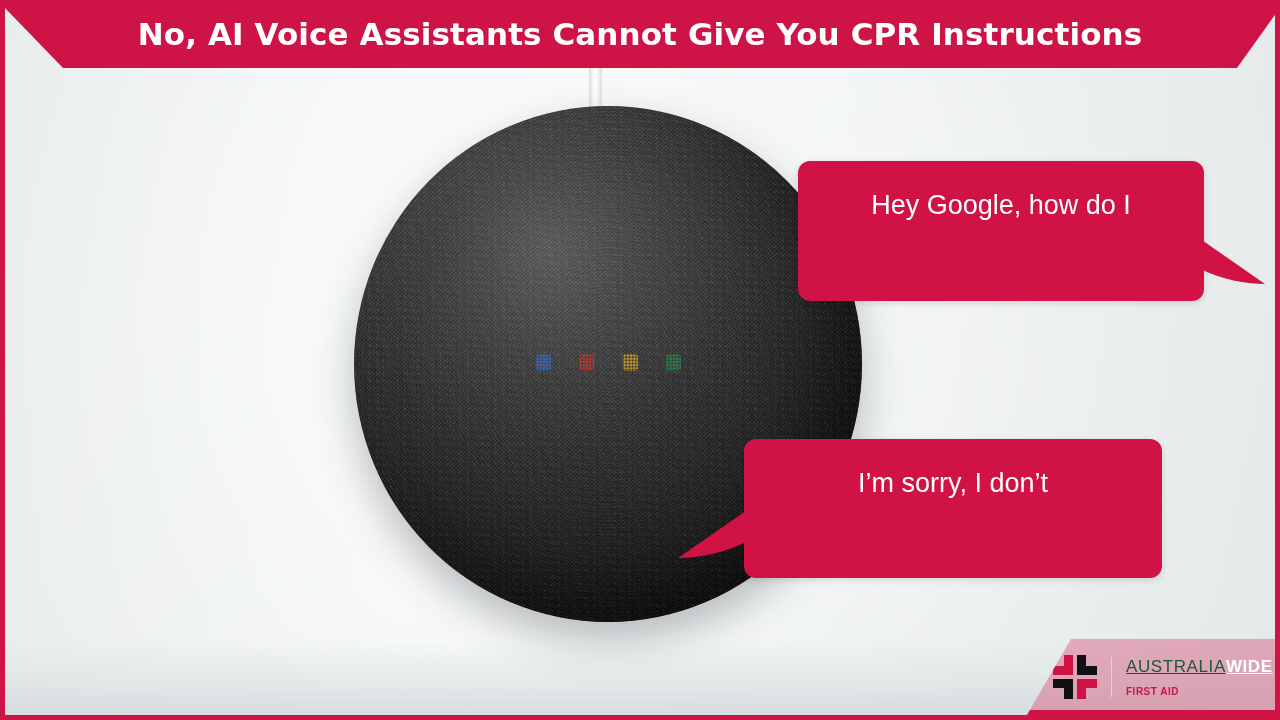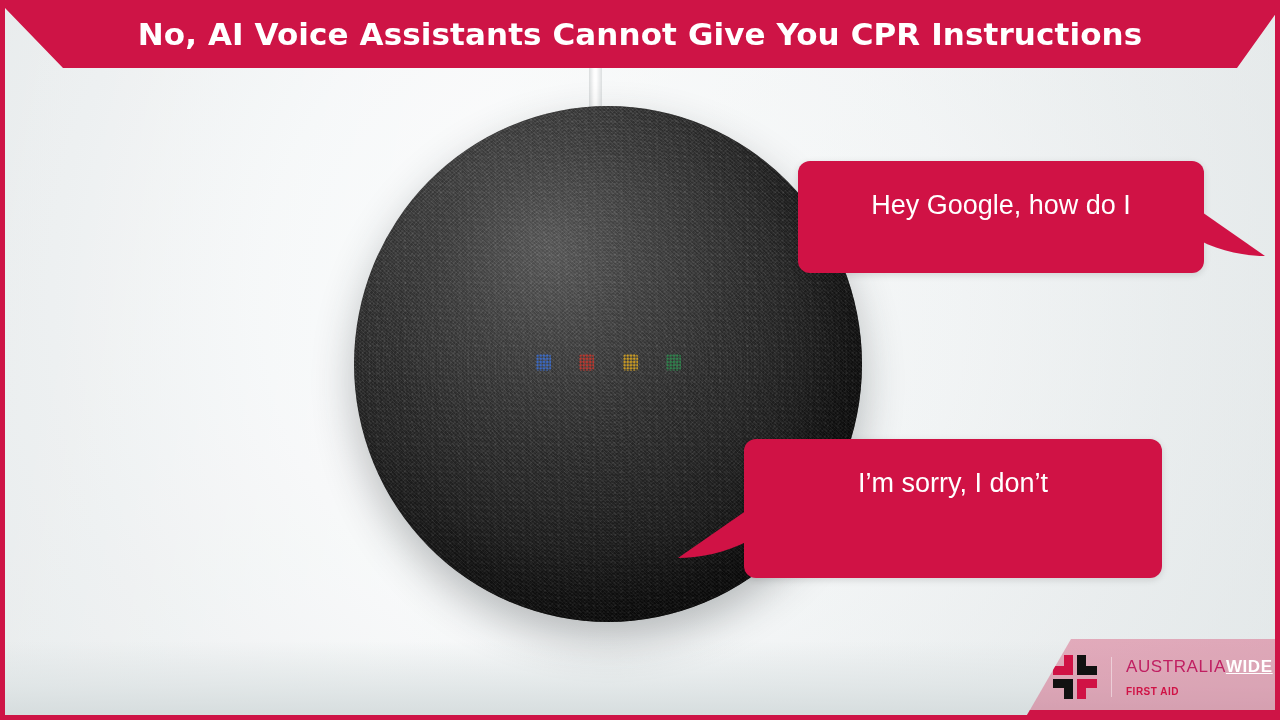--- a/index.html
+++ b/index.html
@@ -159,21 +159,21 @@
     font-size: 27px;
     line-height: 44px;
     text-align: center;
     padding: 22px 26px;
     box-shadow: 0 2px 7px rgba(0,0,0,0.13);
   }
   .bubble-q {
     left: 793px;
     top: 161px;
     width: 406px;
-    height: 112px;
+    height: 140px;
   }
   
   .tail-right {
     position: absolute;
     right: -67px;
     bottom: 7px;
     width: 72px;
     height: 56px;
     overflow: visible;
   }
@@ -245,21 +245,21 @@
     background: rgba(255,255,255,0.45);
     flex: 0 0 1px;
   }
   .logo-words { line-height: 1; }
   .logo-line1 {
     font-size: 17px;
     letter-spacing: 0.6px;
     white-space: nowrap;
     font-family: "Liberation Sans", sans-serif;
   }
-  .logo-line1 .thin { color: #be185d; font-weight: 400; opacity: .95; }
+  .logo-line1 .thin { color: #14532d; font-weight: 400; opacity: .95; text-decoration: underline; }
   .logo-line1 .bold { color: #ffffff; font-weight: 700; text-decoration: underline; }
   .logo-line2 {
     margin-top: 12px;
     font-size: 10px;
     font-weight: 700;
     letter-spacing: 0.5px;
     color: #D01245;
     font-family: "Liberation Sans", sans-serif;
   }
 </style>

